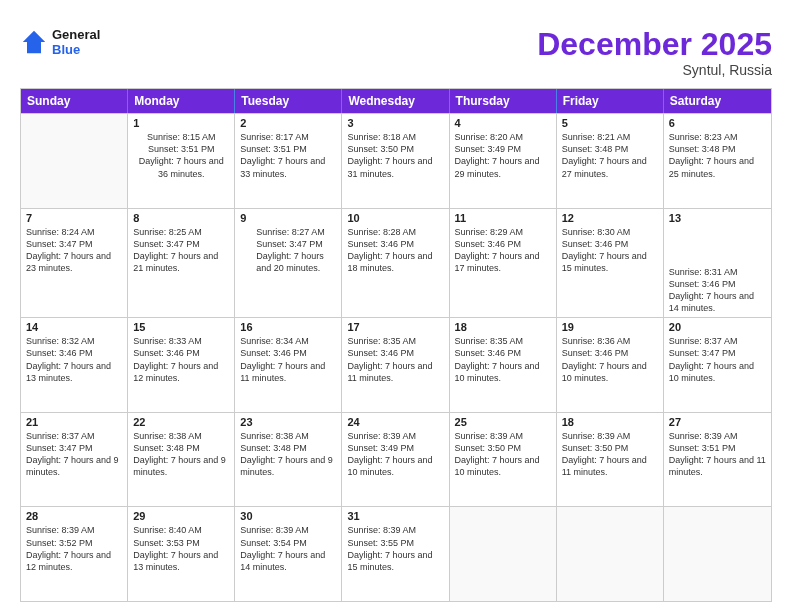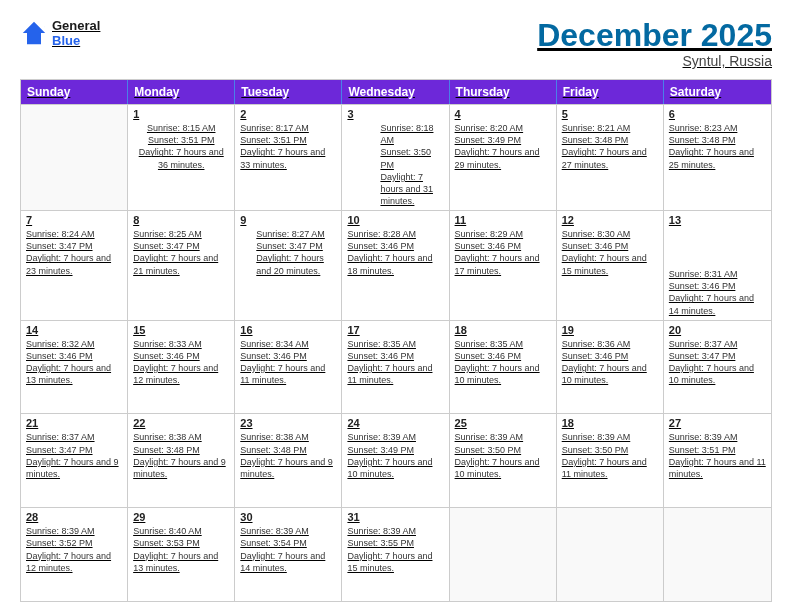--- a/index.html
+++ b/index.html
@@ -6,24 +6,23 @@
     body {
       font-family: Arial, sans-serif;
       background: #fff;
       width: 792px;
       height: 612px;
       overflow: hidden;
     }
     .page {
       width: 792px;
       height: 612px;
-      padding: 18px 20px 10px 20px;
+      padding: 27px 20px 10px 20px;
       display: flex;
       flex-direction: column;
-      text-decoration: underline;
     }
     .header {
       display: flex;
       justify-content: space-between;
       align-items: flex-start;
       margin-bottom: 10px;
     }
     .logo {
       display: flex;
       align-items: center;
@@ -32,21 +31,21 @@
     .logo-icon {
       width: 28px;
       height: 28px;
     }
     .title-section {
       text-align: right;
     }
     .month-title {
       font-size: 32px;
       font-weight: bold;
-      color: #0369a1;
+      color: #6d28d9;
       line-height: 1.1;
     }
     .location {
       font-size: 14px;
       color: #444;
     }
     .calendar {
       flex: 1;
       display: flex;
       flex-direction: column;
@@ -140,21 +139,21 @@
 Daylight: 7 hours and 36 minutes.</div>
           </div>
           <div class="cal-cell">
             <span class="day-number">2</span>
             <div class="cell-text" style="white-space: pre-line;">Sunrise: 8:17 AM
 Sunset: 3:51 PM
 Daylight: 7 hours and 33 minutes.</div>
           </div>
           <div class="cal-cell">
             <span class="day-number">3</span>
-            <div class="cell-text" style="white-space: pre-line; margin-left: 33px;">Sunrise: 8:18 AM
+            <div class="cell-text" style="white-space: pre-line;">Sunrise: 8:18 AM
 Sunset: 3:50 PM
 Daylight: 7 hours and 31 minutes.</div>
           </div>
           <div class="cal-cell">
             <span class="day-number">4</span>
             <div class="cell-text" style="white-space: pre-line;">Sunrise: 8:20 AM
 Sunset: 3:49 PM
 Daylight: 7 hours and 29 minutes.</div>
           </div>
           <div class="cal-cell">

